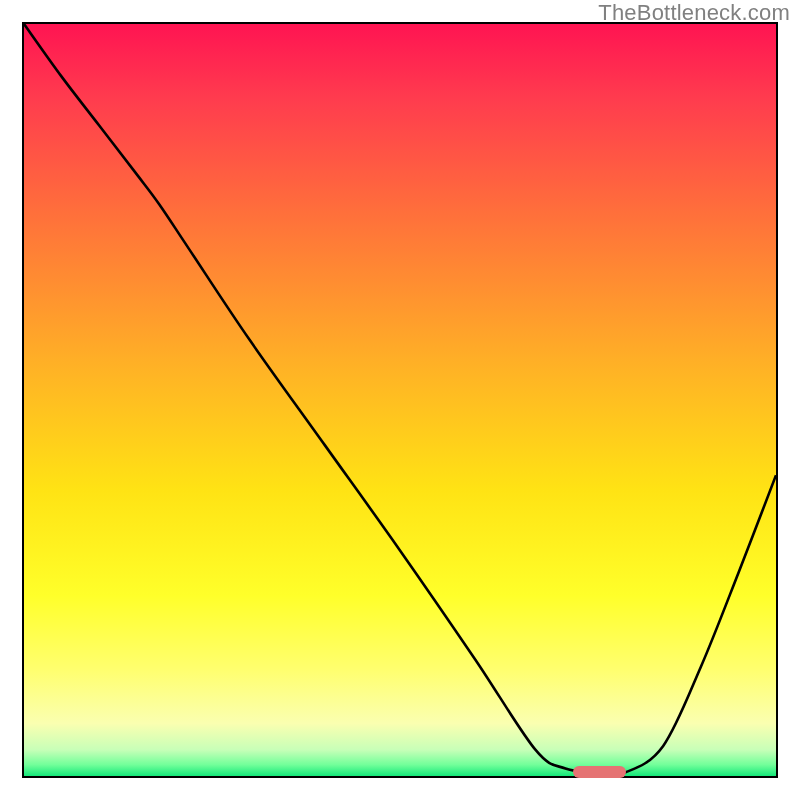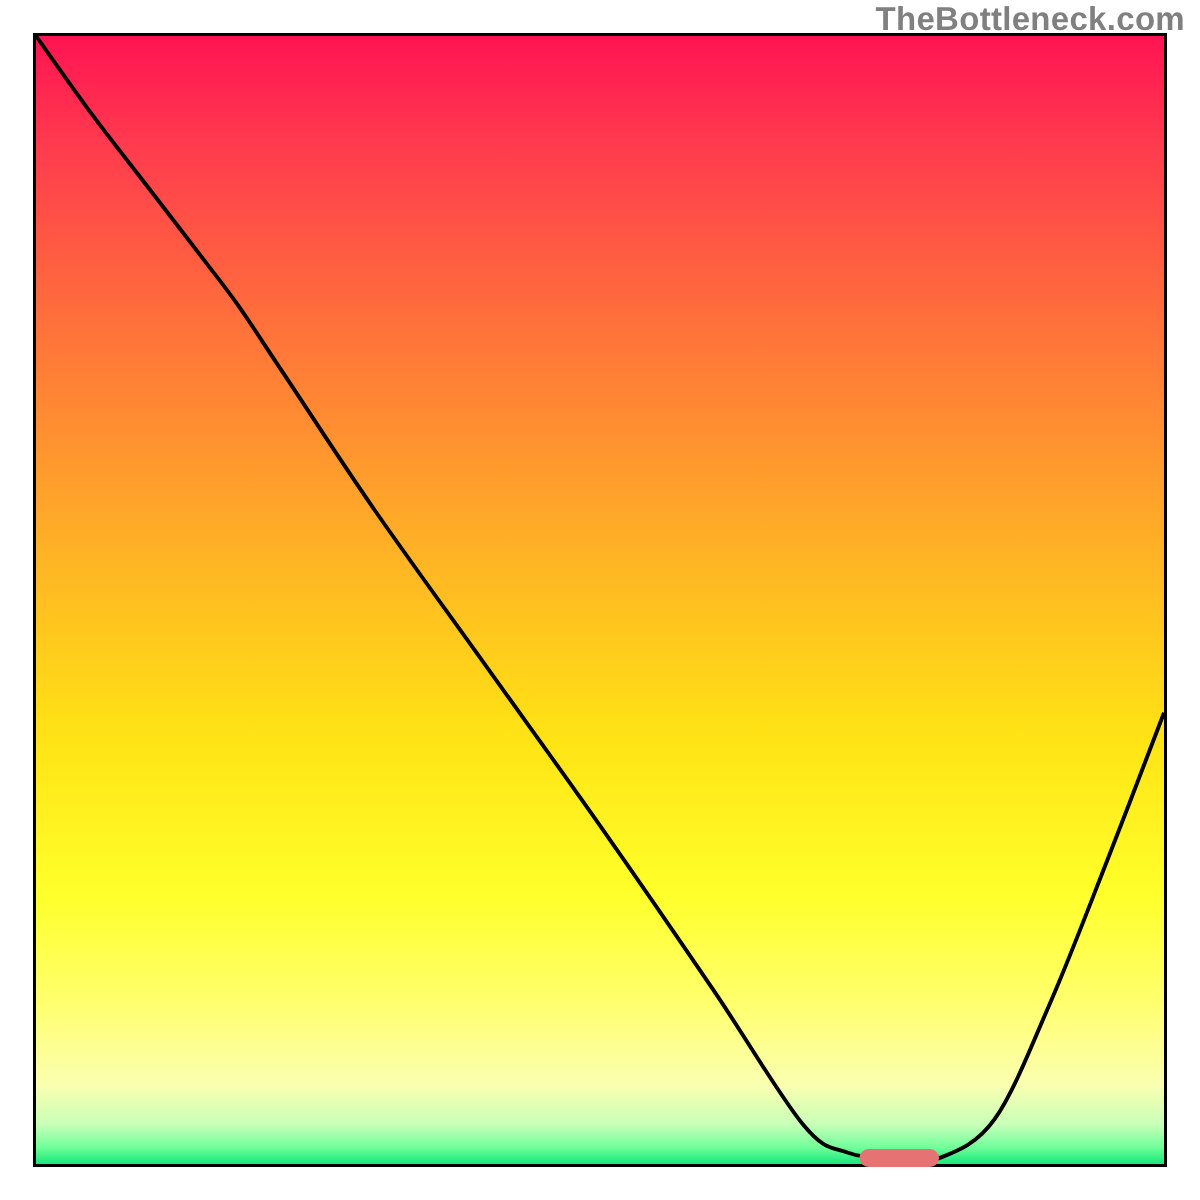--- a/index.html
+++ b/index.html
@@ -1,17 +1,17 @@
 <!DOCTYPE html>
 <html><head>
 <meta charset="utf-8">
 <style>
 html,body{margin:0;padding:0;width:800px;height:800px;background:#fff;font-family:Arial,Helvetica,sans-serif}
 .container{position:relative;width:800px;height:800px}
-.watermark{position:absolute;top:0;right:10px;font-size:22px;font-weight:700;color:#808080;letter-spacing:0.2px}
+.watermark{position:absolute;top:0;right:10px;font-size:22px;font-weight:400;color:#808080;letter-spacing:0.2px}
 .plot-area{position:absolute;left:22px;top:22px;width:756px;height:756px;border:2px solid #000;box-sizing:border-box}
 .gradient{position:absolute;inset:0;}
 svg.curve{position:absolute;inset:0;width:100%;height:100%}
 .marker{position:absolute;background:#e57373;border-radius:6px}
 </style>
 </head>
 <body>
 <div class="container">
   <div class="watermark">TheBottleneck.com</div>
   <div class="plot-area">

